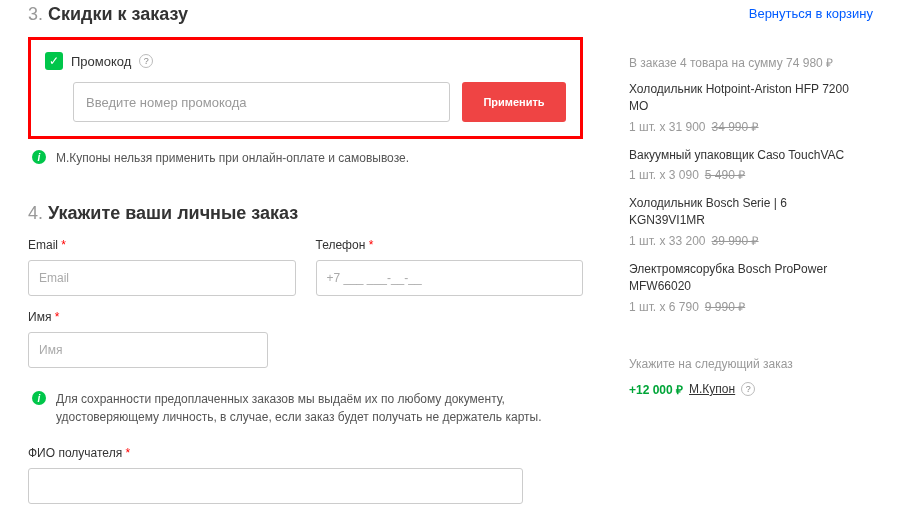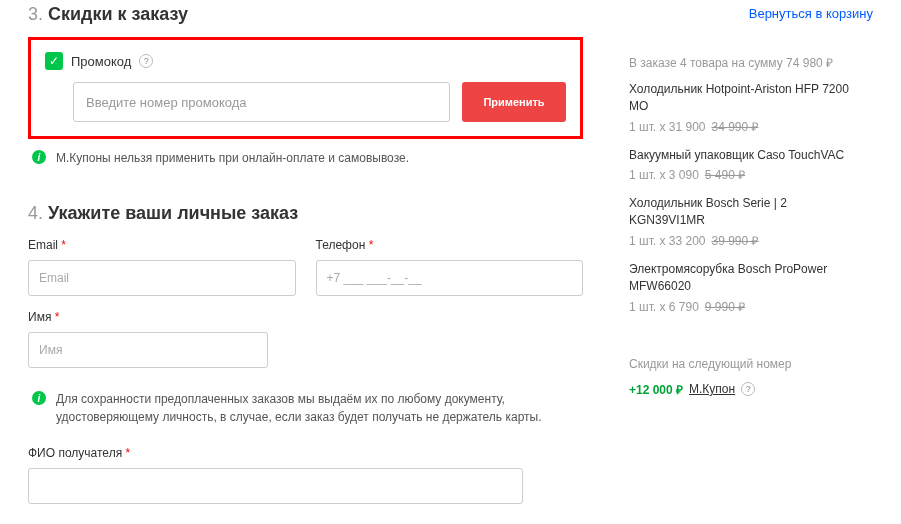--- a/index.html
+++ b/index.html
@@ -268,31 +268,31 @@
 
       <div class="order-item">
         <div class="order-item-name">Холодильник Hotpoint-Ariston HFP 7200 MO</div>
         <div class="order-item-price"><span>1 шт. x 31 900</span><span class="strike">34 990 ₽</span></div>
       </div>
       <div class="order-item">
         <div class="order-item-name">Вакуумный упаковщик Caso TouchVAC</div>
         <div class="order-item-price"><span>1 шт. x 3 090</span><span class="strike">5 490 ₽</span></div>
       </div>
       <div class="order-item">
-        <div class="order-item-name">Холодильник Bosch Serie | 2 KGN39VI1MR</div>
+        <div class="order-item-name">Холодильник Bosch Serie | 6 KGN39VI1MR</div>
         <div class="order-item-price"><span>1 шт. x 33 200</span><span class="strike">39 990 ₽</span></div>
       </div>
       <div class="order-item">
         <div class="order-item-name">Электромясорубка Bosch ProPower MFW66020</div>
         <div class="order-item-price"><span>1 шт. x 6 790</span><span class="strike">9 990 ₽</span></div>
       </div>
 
       <div class="divider-space"></div>
 
-      <div class="next-discount-label">Скидки на следующий номер</div>
+      <div class="next-discount-label">Укажите на следующий заказ</div>
       <div class="coupon-row">
         <span class="coupon-amount">+12 000 ₽</span>
         <span class="coupon-label">М.Купон</span>
         <span class="help-icon">?</span>
       </div>
     </div>
   </div>
 </div>
 
 </body></html>

